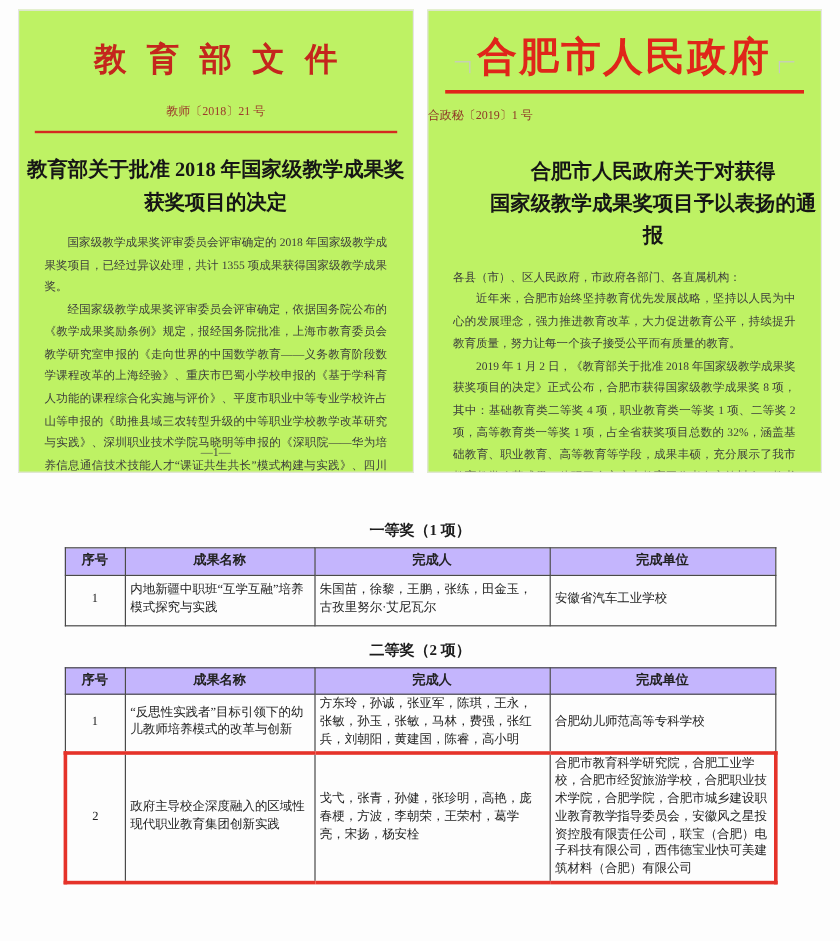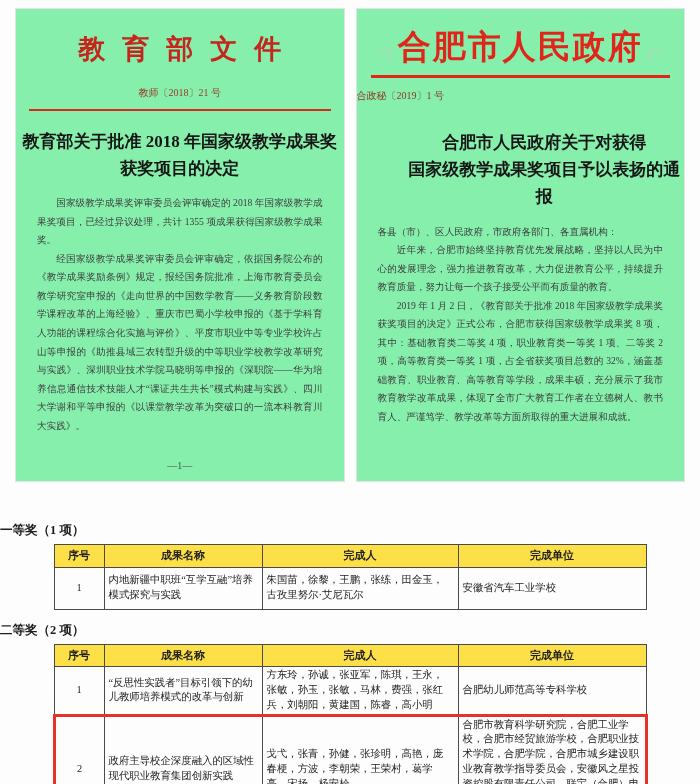--- a/index.html
+++ b/index.html
@@ -12,21 +12,21 @@
   *{box-sizing:border-box;margin:0;padding:0;}
   html,body{width:700px;height:784px;overflow:hidden;}
   body{
     background:#fdfdfd;
     font-family:"Liberation Serif","DejaVu Serif",serif;
     color:var(--ink);
   }
   
   .docs-row{display:flex;gap:11px;padding:8px 15px 0;}
   .doc{
-    position:relative;flex:1;height:474px;background:#86efac;
+    position:relative;flex:1;height:386px;background:#bef264;
     border:1px solid #e4e4e4;overflow:hidden;
   }
   .agency-title-left{
     margin-top:22px;text-align:center;font-weight:bold;
     font-size:27px;color:var(--accent-red);
     letter-spacing:17px;padding-left:17px;
   }
   .doc-no-left{
     margin-top:19px;text-align:center;font-size:10px;color:#9c3a2c;
   }
@@ -58,29 +58,29 @@
   .corner-mark{position:absolute;width:13px;height:10px;}
   .corner-mark.cm-left{left:22px;top:42px;border-top:1px solid #c7c7c7;border-right:1px solid #c7c7c7;}
   .corner-mark.cm-right{right:22px;top:42px;border-top:1px solid #c7c7c7;border-left:1px solid #c7c7c7;}
   
   .list-section{padding-top:28px;}
   .list-title{
     text-align:center;font-weight:bold;font-size:17.5px;color:#101010;
     letter-spacing:.5px;
   }
   .prize-heading{
-    text-align:left;font-size:12.5px;font-weight:600;color:#1c1c1c;
+    text-align:center;font-size:12.5px;font-weight:600;color:#1c1c1c;
     margin-top:12px;margin-bottom:5px;
   }
   table.award{
     width:592px;margin:0 auto;border-collapse:collapse;table-layout:fixed;
     font-size:10.4px;line-height:1.42;color:#222;
   }
   table.award th,table.award td{border:1px solid #4a4a4a;padding:1px 4px;vertical-align:middle;}
-  table.award th{font-size:11px;font-weight:bold;text-align:center;padding:3px 2px;background:#fde047;}
+  table.award th{font-size:11px;font-weight:bold;text-align:center;padding:3px 2px;background:#c4b5fd;}
   col.c-no{width:50px;}
   col.c-name{width:158px;}
   col.c-people{width:196px;}
   col.c-org{width:188px;}
   td.num{text-align:center;}
   tr.tall td{height:42px;}
   tr.highlight td{border-top:3px solid var(--highlight-red);border-bottom:3px solid var(--highlight-red);}
   tr.highlight td:first-child{border-left:3px solid var(--highlight-red);}
   tr.highlight td:last-child{border-right:3px solid var(--highlight-red);}
 </style>

